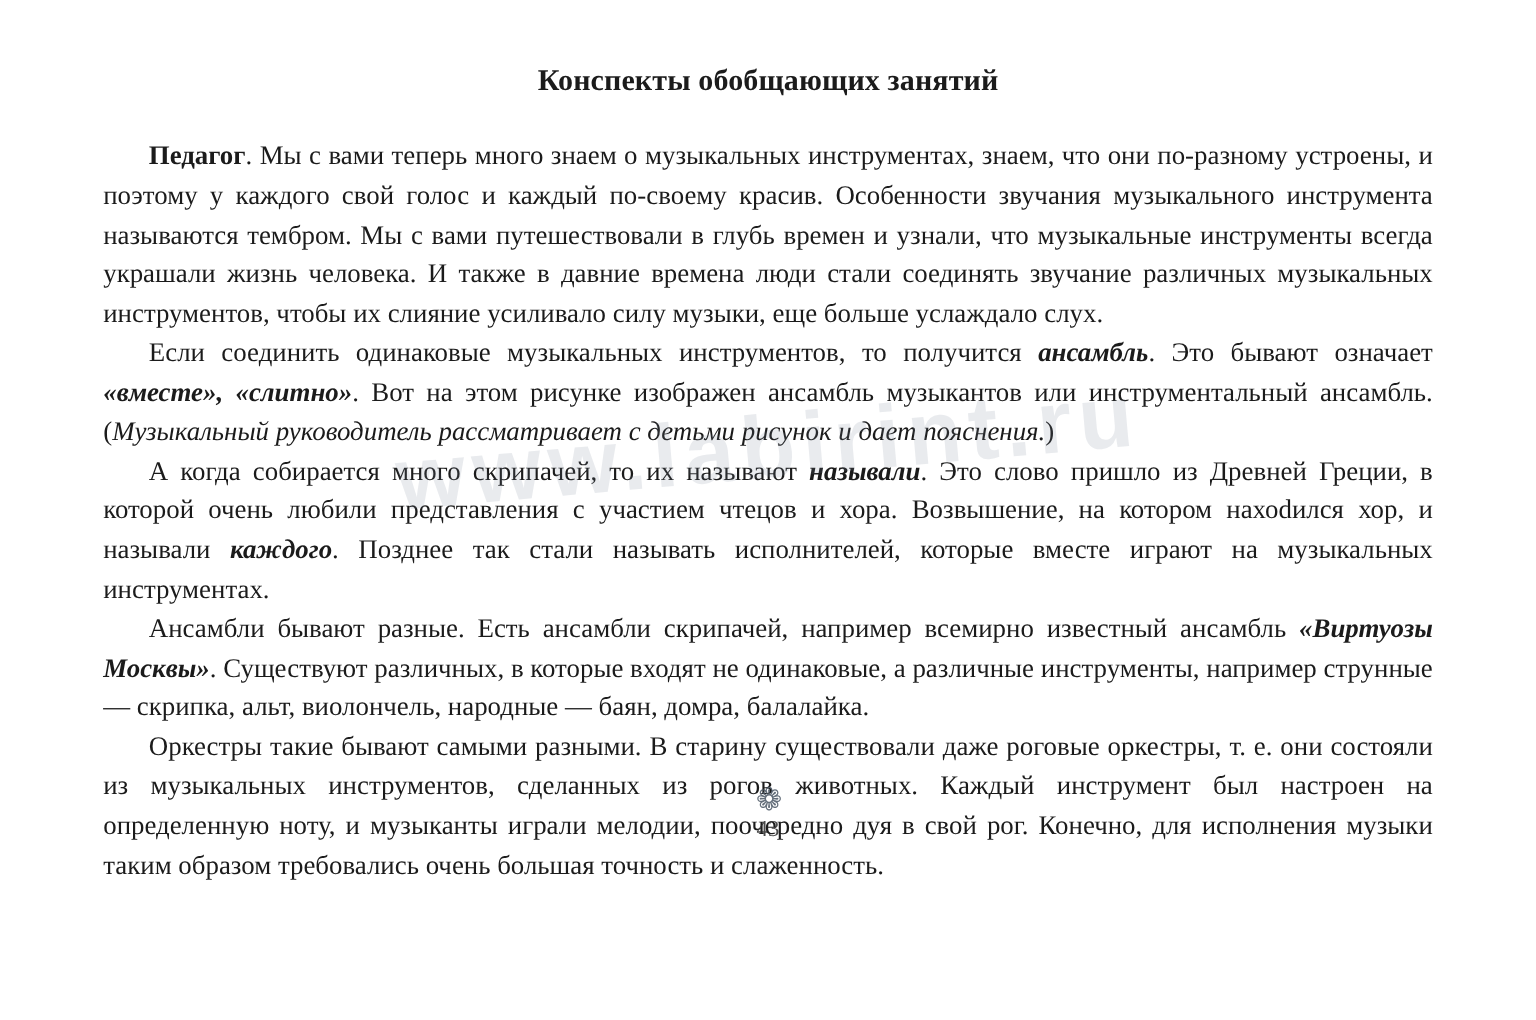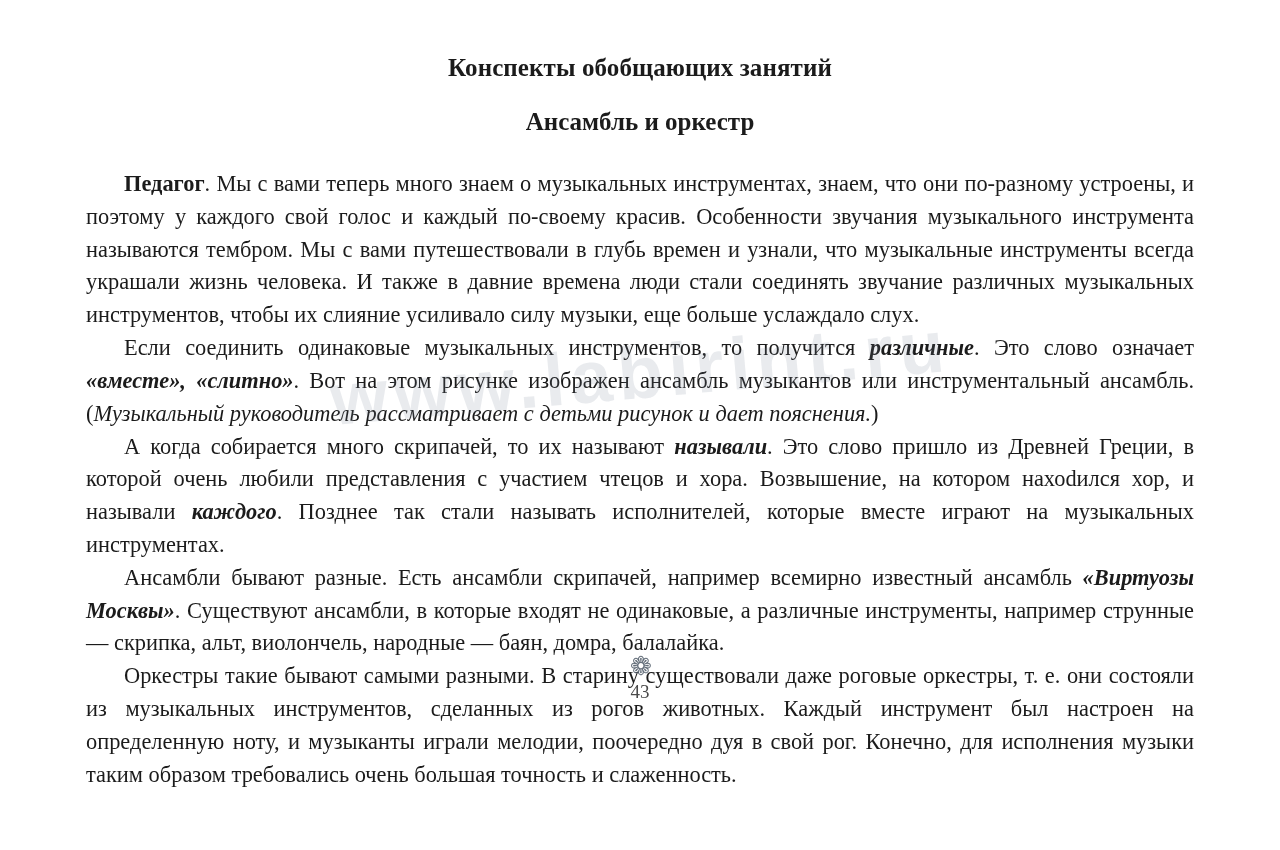--- a/index.html
+++ b/index.html
@@ -112,38 +112,37 @@
     margin-top: 2px;
     color: #2a2a2a;
   }
 </style>
 </head>
 <body>
 
 <div class="page">
 
   <h1 class="doc-title">Конспекты обобщающих занятий</h1>
-  <h2 class="doc-subtitle">Ансамбль и оркестр</h2>
 
   <div class="body-text">
 
     <p class="para">
       <b class="lead">Педагог</b><span>. Мы с вами теперь много знаем о музыкальных инструментах, знаем, что они по-разному устроены, и поэтому у каждого свой голос и каждый по-своему красив. Особенности звучания музыкаль­ного инструмента называются тембром. Мы с вами путешествовали в глубь времен и узнали, что музы­кальные инструменты всегда украшали жизнь человека. И также в давние времена люди стали соединять звучание различных музыкальных инструментов, чтобы их слияние усиливало силу музыки, еще больше услаждало слух.</span>
     </p>
 
     <p class="para">
-      <span>Если соединить одинаковые музыкальных инструментов, то получится </span><i class="bi">различные</i><span>. Это слово означает </span><i class="bi">«вместе», «слитно»</i><span>. Вот на этом рисунке изображен ансамбль музыкантов или инструментальный ан­самбль. (</span><i class="it">Музыкальный руководитель рассматривает с детьми рисунок и дает пояснения.</i><span>)</span>
+      <span>Если соединить одинаковые музыкальных инструментов, то получится </span><i class="bi">ансамбль</i><span>. Это бывают означает </span><i class="bi">«вместе», «слитно»</i><span>. Вот на этом рисунке изображен ансамбль музыкантов или инструментальный ан­самбль. (</span><i class="it">Музыкальный руководитель рассматривает с детьми рисунок и дает пояснения.</i><span>)</span>
     </p>
 
     <p class="para">
       <span>А когда собирается много скрипачей, то их называют </span><i class="bi">называли</i><span>. Это слово пришло из Древней Гре­ции, в которой очень любили представления с участием чтецов и хора. Возвышение, на котором нахо­dился хор, и называли </span><i class="bi">каждого</i><span>. Позднее так стали называть исполнителей, которые вместе играют на музыкальных инструментах.</span>
     </p>
 
     <p class="para">
-      <span>Ансамбли бывают разные. Есть ансамбли скрипачей, например всемирно известный ансамбль </span><i class="bi">«Вир­туозы Москвы»</i><span>. Существуют ансамбли, в которые входят не одинаковые, а различные инструменты, например струнные — скрипка, альт, виолончель, народные — баян, домра, балалайка.</span>
+      <span>Ансамбли бывают разные. Есть ансамбли скрипачей, например всемирно известный ансамбль </span><i class="bi">«Вир­туозы Москвы»</i><span>. Существуют различных, в которые входят не одинаковые, а различные инструменты, например струнные — скрипка, альт, виолончель, народные — баян, домра, балалайка.</span>
     </p>
 
     <p class="para">
       <span>Оркестры такие бывают самыми разными. В старину существовали даже роговые оркестры, т. е. они состояли из музыкальных инструментов, сделанных из рогов животных. Каждый инструмент был настроен на определенную ноту, и музыканты играли мелодии, поочередно дуя в свой рог. Конечно, для исполнения музыки таким образом требовались очень большая точность и слаженность.</span>
     </p>
 
   </div>
 
   <div class="watermark">www.labirint.ru</div>
 

